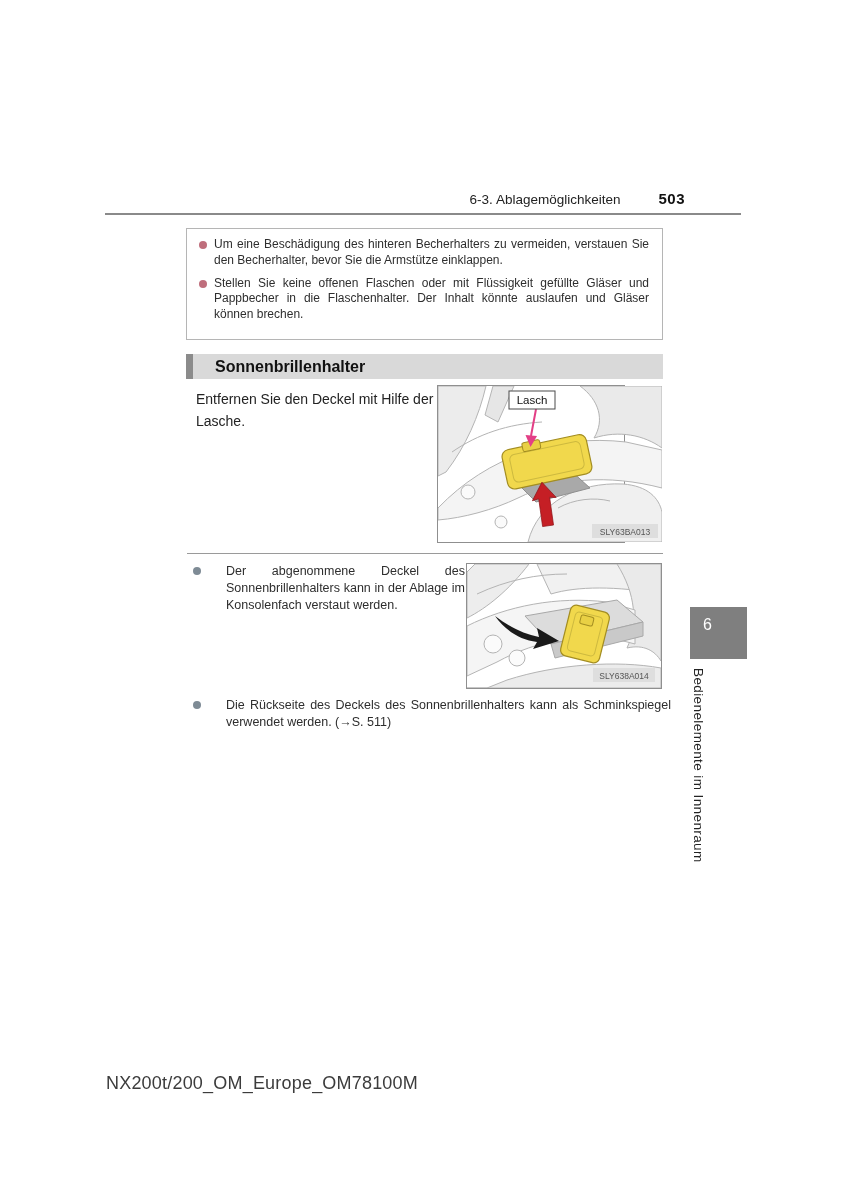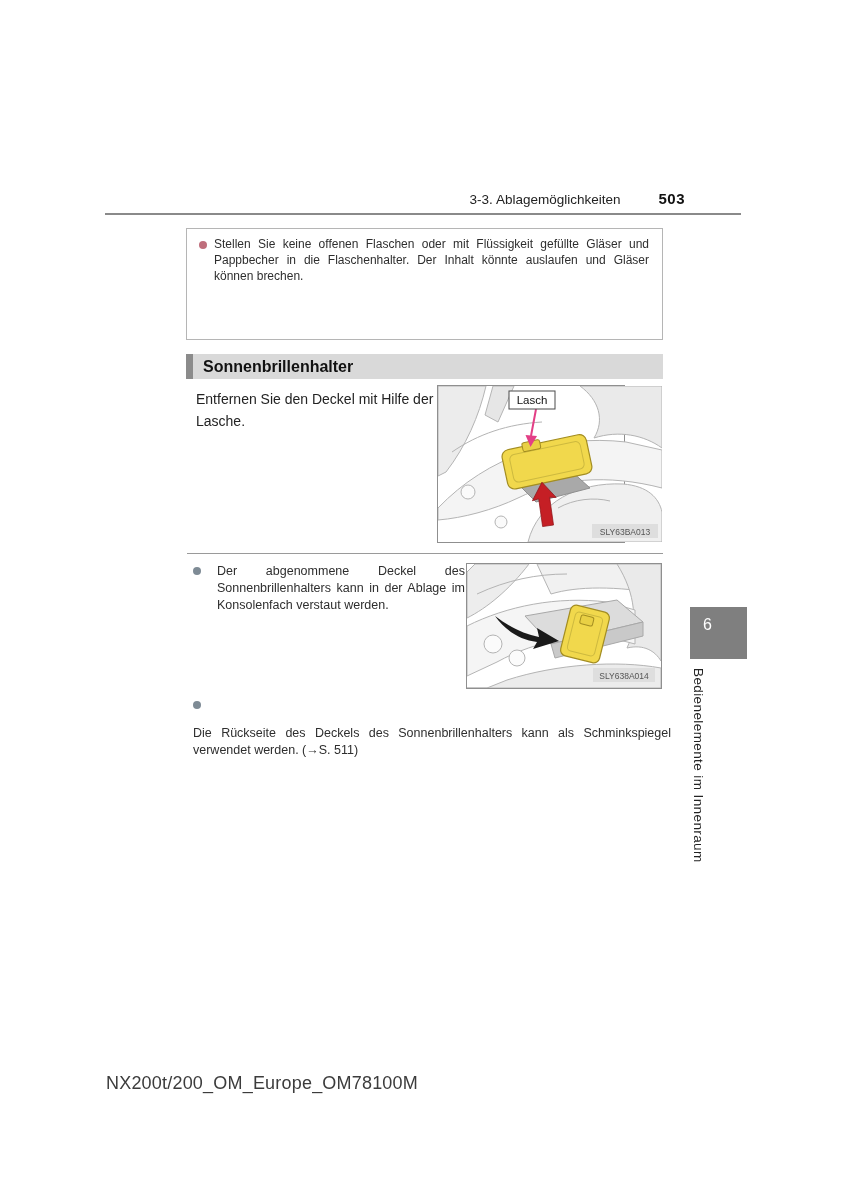--- a/index.html
+++ b/index.html
@@ -22,61 +22,65 @@
   .notice-body{padding:8px 12px 0 12px;}
   .notice-item{display:flex;align-items:flex-start;gap:7px;margin-bottom:7px;}
   .dot{flex:0 0 auto;width:8px;height:8px;border-radius:50%;margin-top:4px;}
   .dot-rose{background:#bf6e7c;}
   .dot-gray{background:#7e8b95;}
   .notice-text{font-size:12px;line-height:1.32;text-align:justify;color:#2e2e2e;width:435px;}
 
   
   .section-bar{position:absolute;top:354px;left:186px;width:477px;height:25px;
                background:#d9d9d9;border-left:7px solid #8b8b8b;box-sizing:border-box;
-               display:flex;align-items:center;}
+               display:flex;align-items:center;padding-left:12px;}
   .section-bar span{font-size:16px;font-weight:bold;color:#111;padding-left:10px;}
 
   .intro-text{position:absolute;top:389px;left:196px;width:250px;font-size:14px;
               line-height:1.55;color:#232323;}
 
   
   .figure{position:absolute;border:1px solid #8f8f8f;box-sizing:border-box;background:#fff;}
   .figure1{top:385px;left:437px;width:188px;height:158px;}
   .figure2{top:563px;left:466px;width:196px;height:126px;}
 
   .divider2{position:absolute;top:553px;left:187px;width:476px;height:1px;background:#9a9a9a;}
 
-  .bullet-block{position:absolute;display:flex;align-items:flex-start;gap:16px;justify-content:center;}
+  .bullet-block{position:absolute;display:flex;align-items:flex-start;gap:25px;justify-content:center;}
   .bullet2{top:563px;left:193px;width:272px;}
-  .bullet3{top:697px;left:193px;width:478px;flex-direction:column;}
+  .bullet3{top:697px;left:193px;width:478px;}
   .bullet-text{font-size:12.5px;line-height:1.35;text-align:justify;color:#2e2e2e;flex:1;}
 
   
   .chapter-tab{position:absolute;top:607px;left:690px;width:57px;height:52px;
                background:#7f7f7f;color:#fff;font-size:16px;box-sizing:border-box;
                padding:9px 0 0 13px;}
   .chapter-title{position:absolute;top:668px;left:691px;writing-mode:vertical-rl;
                  font-size:13.5px;color:#232323;letter-spacing:0.4px;}
 
   .footer-text{position:absolute;top:1073px;left:106px;font-size:18px;color:#3c3c3c;
                letter-spacing:0.2px;}
 </style>
 </head>
 <body>
 
 <div class="page">
 
   <div class="header-row">
-    <span class="header-section">3-3. Ablagemöglichkeiten</span>
+    <span class="header-section">6-3. Ablagemöglichkeiten</span>
     <span class="header-pagenum">503</span>
   </div>
   <div class="header-rule"></div>
 
   <div class="notice-box">
     <div class="notice-body">
+      <div class="notice-item">
+        <span class="dot dot-rose"></span>
+        <span class="notice-text">Um eine Beschädigung des hinteren Becherhalters zu vermeiden, verstauen Sie den Becherhalter, bevor Sie die Armstütze einklappen.</span>
+      </div>
       <div class="notice-item">
         <span class="dot dot-rose"></span>
         <span class="notice-text">Stellen Sie keine offenen Flaschen oder mit Flüssigkeit gefüllte Gläser und Pappbecher in die Flaschenhalter. Der Inhalt könnte auslaufen und Gläser können brechen.</span>
       </div>
     </div>
   </div>
 
   <div class="section-bar">
     <span>Sonnenbrillenhalter</span>
   </div>

